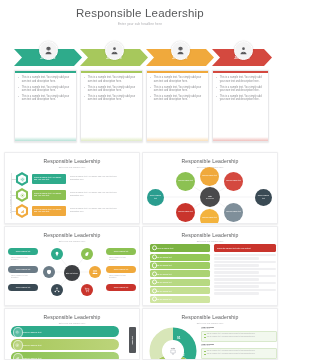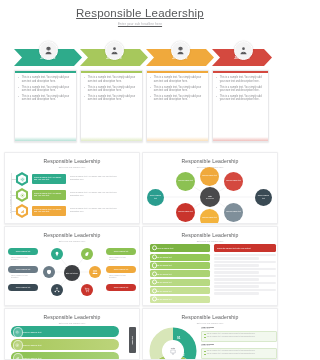--- a/index.html
+++ b/index.html
@@ -2,21 +2,21 @@
 <html><head>
 <meta charset="utf-8">
 <style>
   html,body{margin:0;padding:0;}
   body{
     width:280px;height:360px;overflow:hidden;
     background:#ffffff;
     font-family:"Liberation Sans", sans-serif;
     color:#58595b;
   }
-  .page{position:relative;width:280px;height:316px;text-decoration:underline;}
+  .page{position:relative;width:280px;height:316px;}
 
   
   .hero{position:relative;width:280px;height:148px;background:#fff;}
   .hero-title{
     text-align:center;font-size:11.5px;color:#58595b;
     letter-spacing:.2px;padding-top:7px;font-weight:400;
   }
   .hero-sub{
     text-align:center;font-size:3px;color:#a9a9ad;
     margin-top:3px;letter-spacing:.2px;

